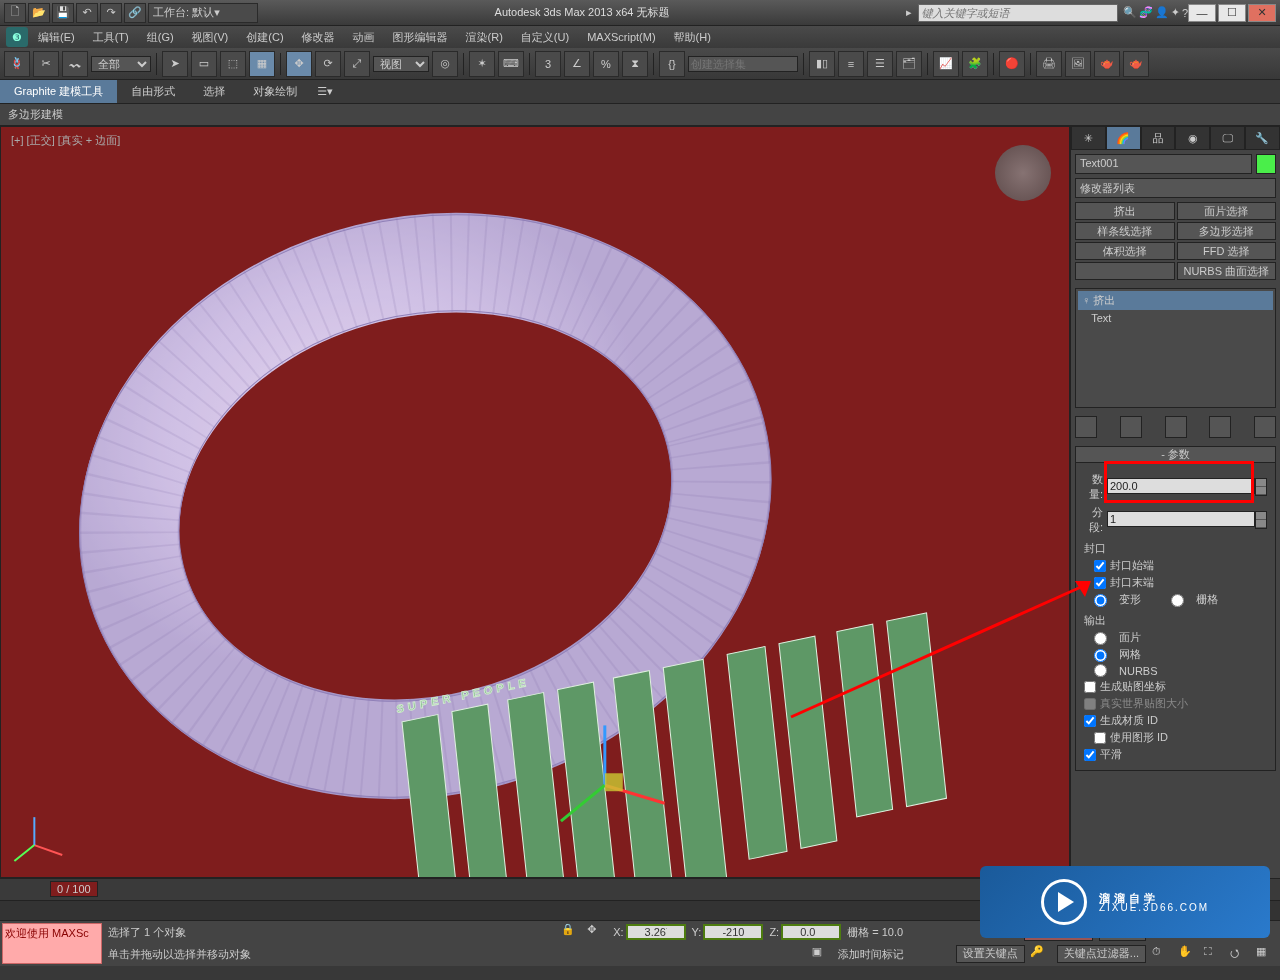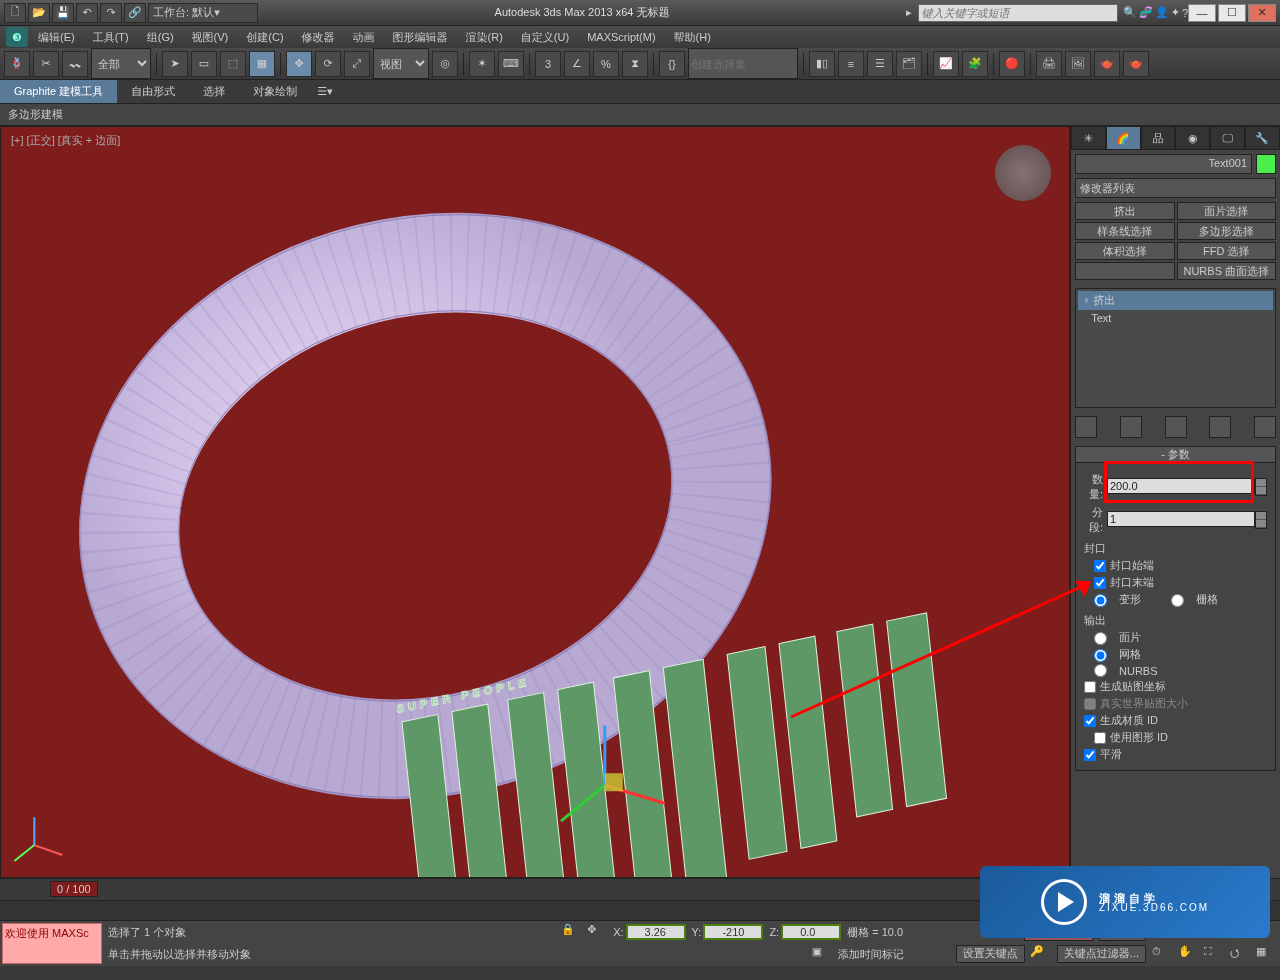--- a/index.html
+++ b/index.html
@@ -11,35 +11,35 @@
 .titlebar .search { width:200px; height:18px; background:#ddd; border:1px solid #666; color:#555; font-style:italic; padding:0 3px; margin:0 4px;}
 .winbtns { display:flex; gap:2px; }
 .winbtns div{ width:28px; height:18px; background:#e8e8e8; border:1px solid #888; display:flex;align-items:center;justify-content:center;color:#333;}
 .winbtns .close{background:#e07060;}
 .menubar{height:22px;background:linear-gradient(#4a4a4a,#3a3a3a);display:flex;align-items:center;padding:0 6px;gap:2px;}
 .menubar .logo{width:22px;height:20px;background:#2a6a6a;border-radius:3px;display:flex;align-items:center;justify-content:center;color:#8fd;}
 .menubar .mitem{padding:2px 8px;cursor:pointer;}
 .toolbar{height:32px;background:linear-gradient(#4a4a4a,#383838);border-bottom:1px solid #222;display:flex;align-items:center;padding:0 4px;gap:3px;}
 .toolbar .tbtn{width:26px;height:26px;}
 .toolbar .sep{width:1px;height:22px;background:#222;margin:0 2px;}
-.toolbar select, .toolbar input{height:31px;background:#555;border:1px solid #222;color:#ccc;padding:0 2px;}
+.toolbar select, .toolbar input{height:16px;background:#555;border:1px solid #222;color:#ccc;padding:0 2px;}
 .ribbon{height:24px;background:#3a3a3a;display:flex;align-items:center;border-bottom:1px solid #222;}
 .ribbon .tab{padding:4px 14px;cursor:pointer;}
 .ribbon .tab.active{background:#5a7a9a;color:#fff;}
 .subribbon{height:22px;background:#444;display:flex;align-items:center;padding:0 8px;border-bottom:1px solid #222;}
 .main{display:flex;height:752px;}
 .viewport{flex:1;background:#7f1d1d;position:relative;border:1px solid #222;}
 .vplabel{position:absolute;top:6px;left:10px;color:#aaa;}
 .cmdpanel{width:210px;background:#444;border-left:1px solid #222;display:flex;flex-direction:column;}
 .cmdtabs{height:24px;display:flex;background:#333;}
 .cmdtabs .ct{flex:1;border:1px solid #222;display:flex;align-items:center;justify-content:center;cursor:pointer;}
 .cmdtabs .ct.active{background:#5a7a9a;}
 .objname{height:20px;background:#555;border:1px solid #222;margin:4px;padding:2px 4px;}
 .colorswatch{width:20px;height:20px;background:#4aee4a;border:1px solid #222;margin:4px 4px 4px 0;}
-.namerow{display:flex;text-align:right;}
+.namerow{display:flex;}
 .modlist{height:20px;background:#555;border:1px solid #222;margin:0 4px;padding:2px 4px;}
 .btngrid{display:flex;flex-wrap:wrap;gap:2px;margin:4px;}
 .btngrid .gb{width:calc(50% - 1px);height:18px;background:#555;border:1px solid #222;text-align:center;line-height:16px;cursor:pointer;}
 .stackbox{height:120px;background:#4a4a4a;border:1px solid #222;margin:4px;padding:2px;}
 .stackbox .stkitem{padding:2px 4px;}
 .stackbox .stkitem.sel{background:#5a7a9a;}
 .stackbtns{display:flex;gap:4px;margin:4px;justify-content:space-between;}
 .stackbtns .sb{width:22px;height:22px;background:#555;border:1px solid #222;}
 .rollout{margin:4px;border:1px solid #222;}
 .rollhdr{height:16px;background:#555;text-align:center;border-bottom:1px solid #222;cursor:pointer;}

